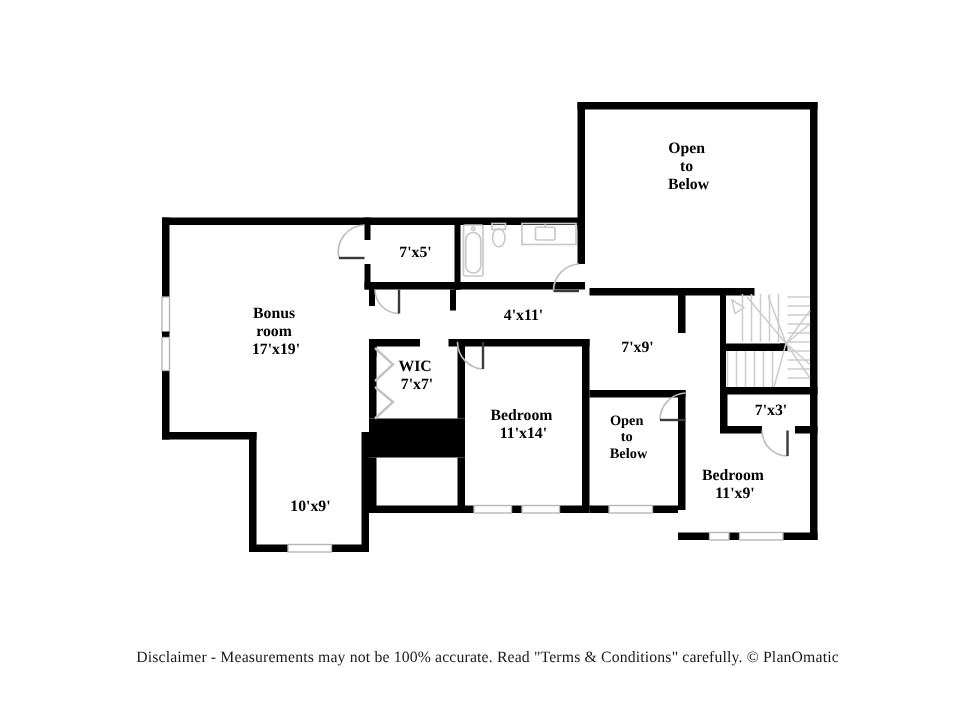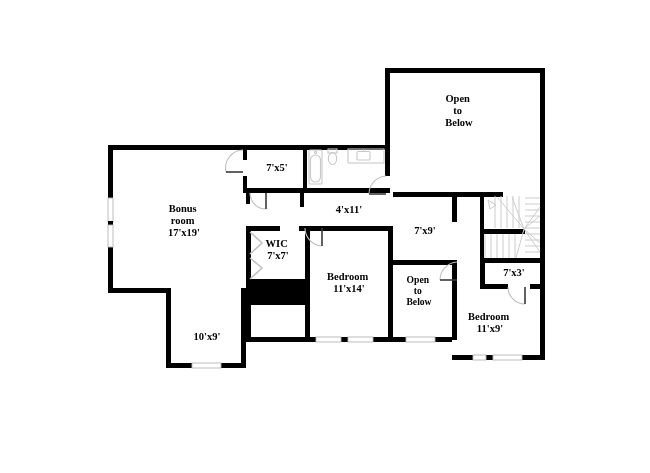--- a/index.html
+++ b/index.html
@@ -271,13 +271,14 @@
       <text class="room-label" x="490" y="324">
         <tspan x="490" dy="-6">Bedroom</tspan>
         <tspan x="490" dy="12">11'x9'</tspan>
       </text>
 
       <text class="room-label" x="207" y="338">10'x9'</text>
     </g>
 
   </svg>
 
+  <div class="disclaimer">Disclaimer - Measurements may not be 100% accurate. Read "Terms &amp; Conditions" carefully. © PlanOmatic</div>
 </div>
 
 </body></html>

